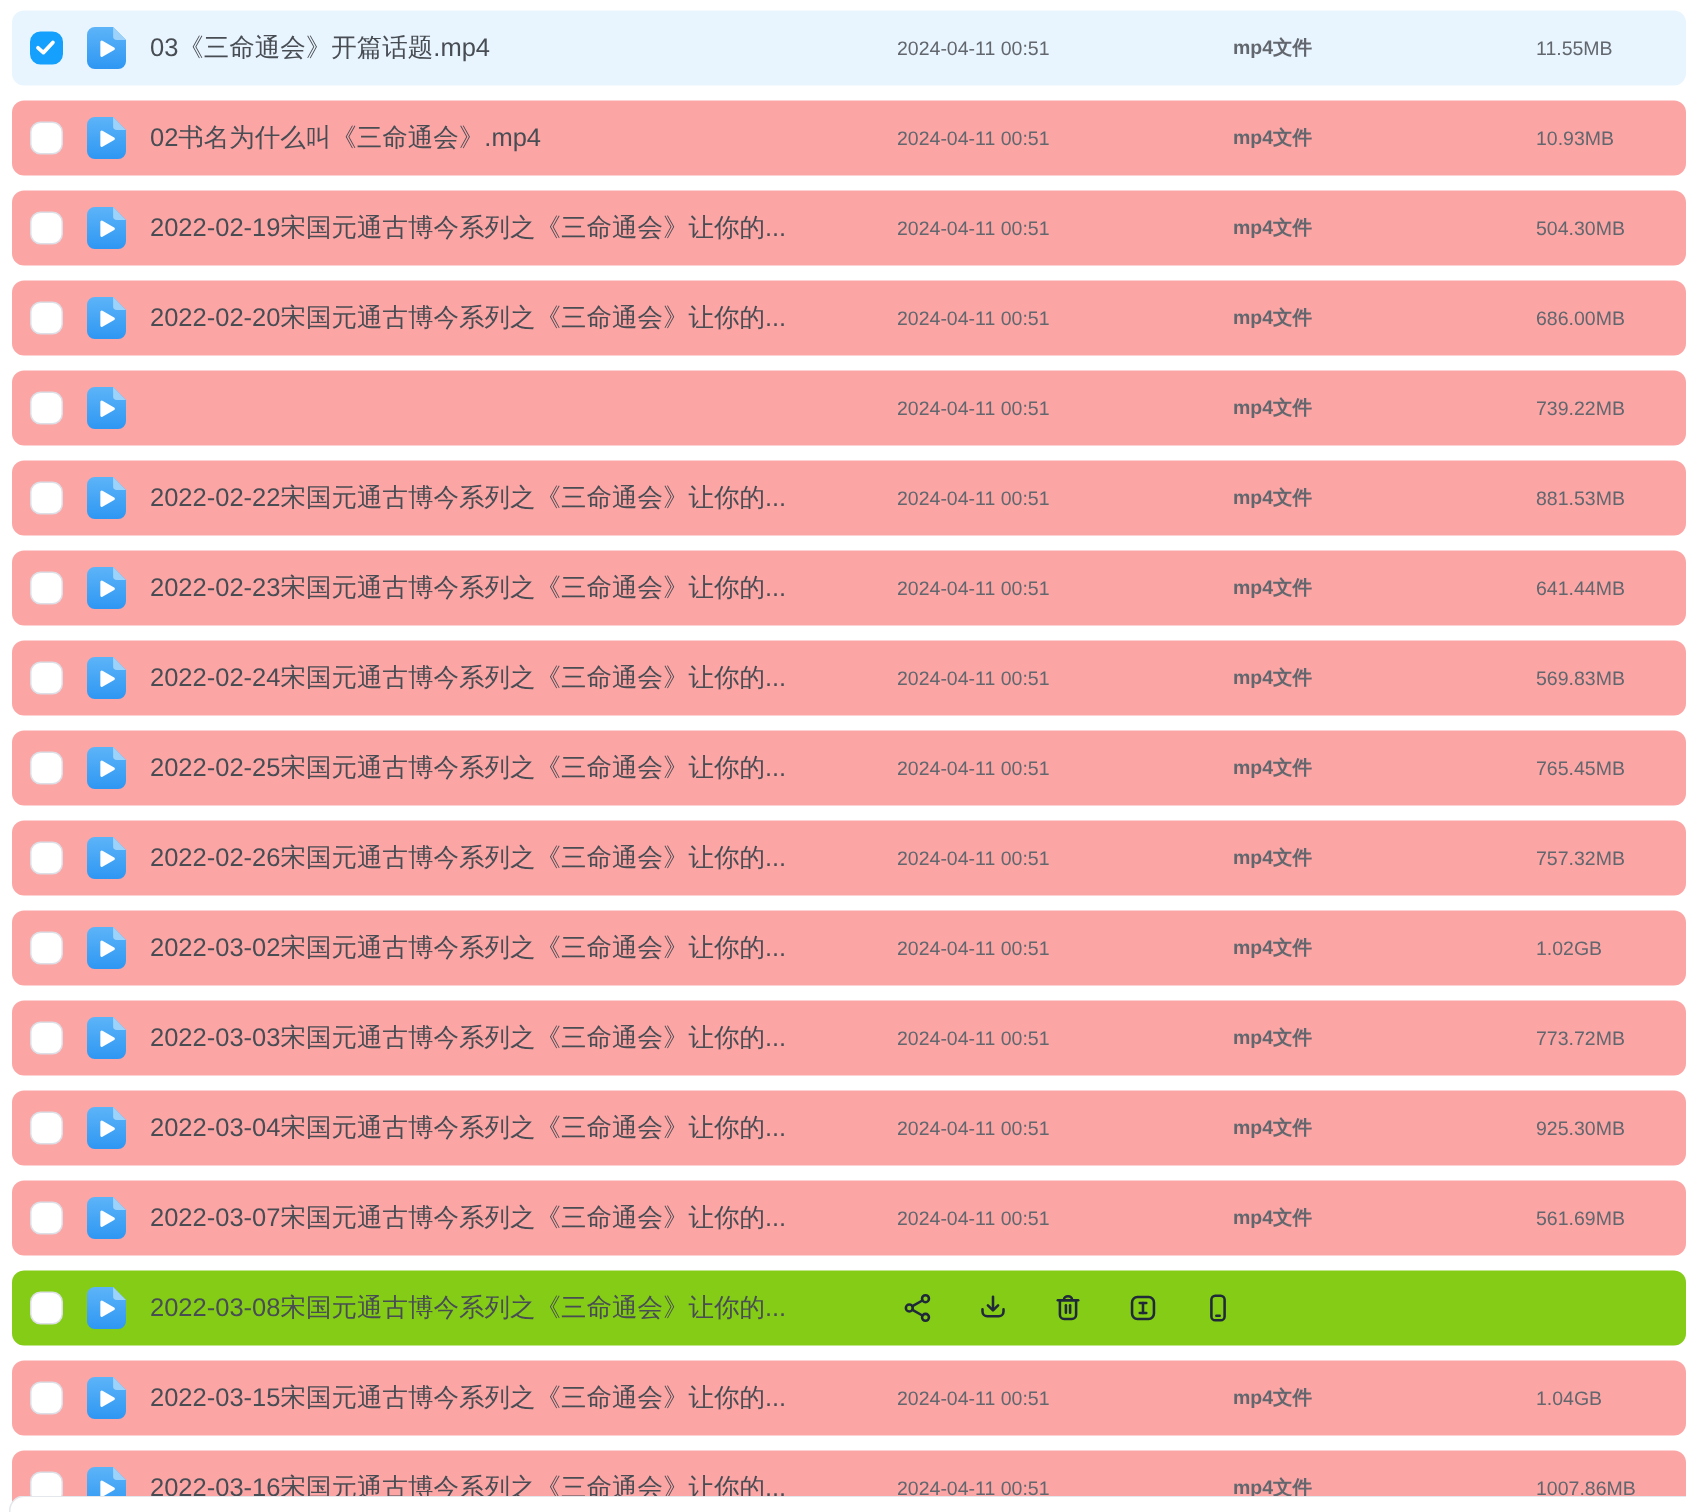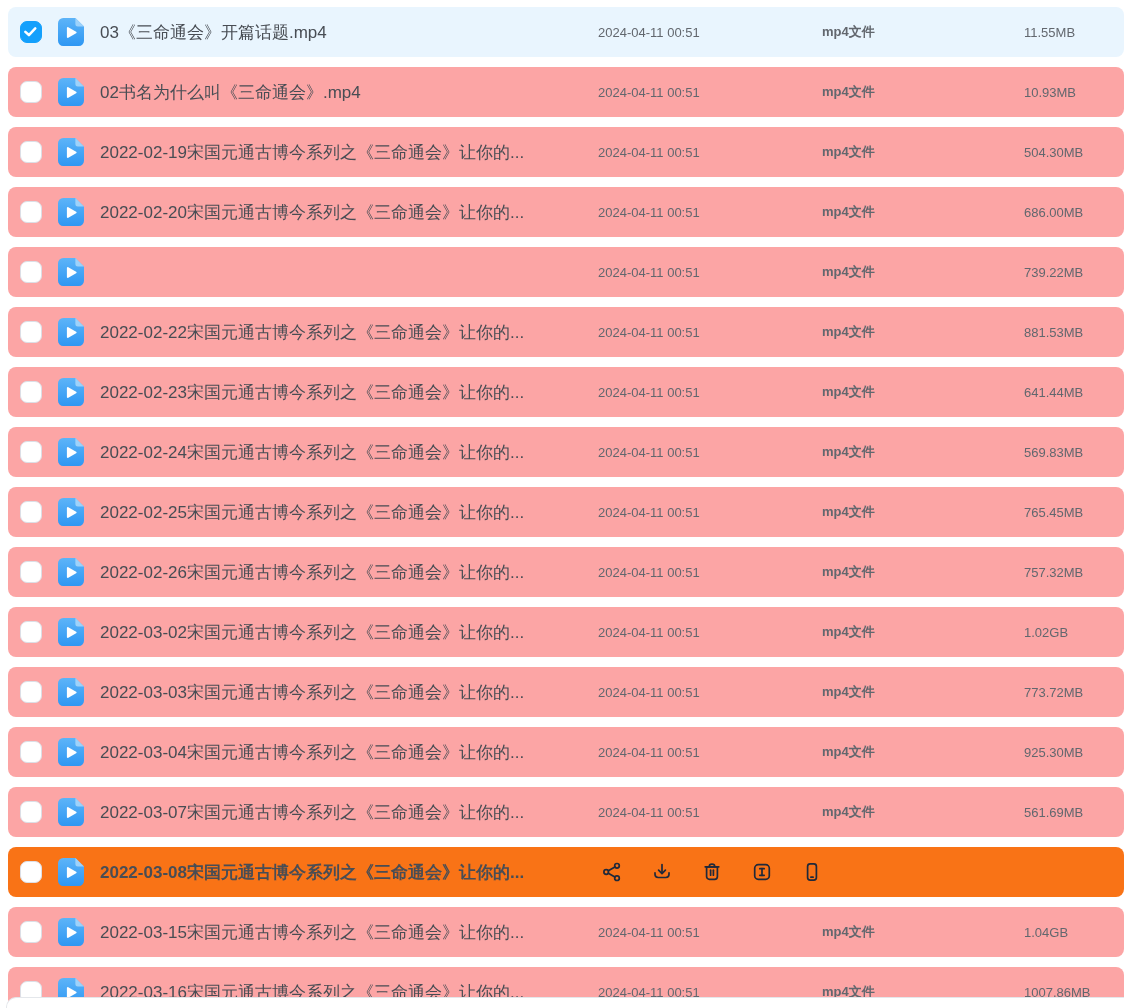--- a/index.html
+++ b/index.html
@@ -6,21 +6,21 @@
   body{
     width:1124px;height:1008px;overflow:hidden;background:#ffffff;
     font-family:"Liberation Sans","DejaVu Sans",sans-serif;
     position:relative;
   }
   .file-list{padding-top:7px;}
   .row{
     position:relative;height:50px;margin:0 0 10px 8px;border-radius:8px;background:#fca5a5;
   }
   .row.selected{background:#e9f5fe;}
-  .row.hover{background:#f97316;font-weight:bold;}
+  .row.hover{background:#84cc16;}
   .cb{
     position:absolute;left:12px;top:50%;transform:translateY(-50%);
     width:22px;height:22px;border-radius:7px;border:1.5px solid #dcdfe6;
     background:#ffffff;box-sizing:border-box;cursor:pointer;
   }
   .cb svg{display:none;position:absolute;left:0;top:0;width:19px;height:19px;}
   .row.selected .cb{background:#14a0fc;border-color:#14a0fc;}
   .row.selected .cb svg{display:block;}
   .ficon{position:absolute;left:50px;top:50%;transform:translateY(-50%);width:26px;height:28px;}
   .ficon svg{display:block;}

